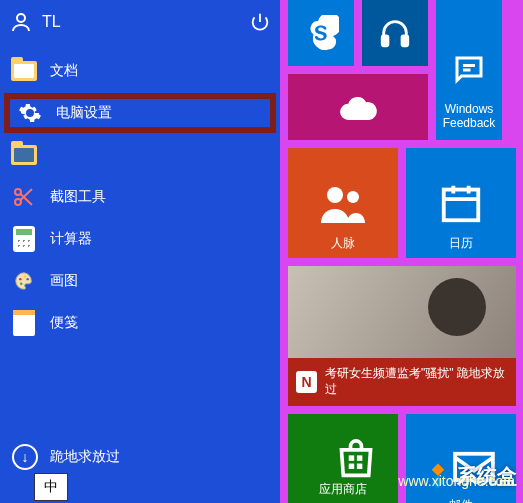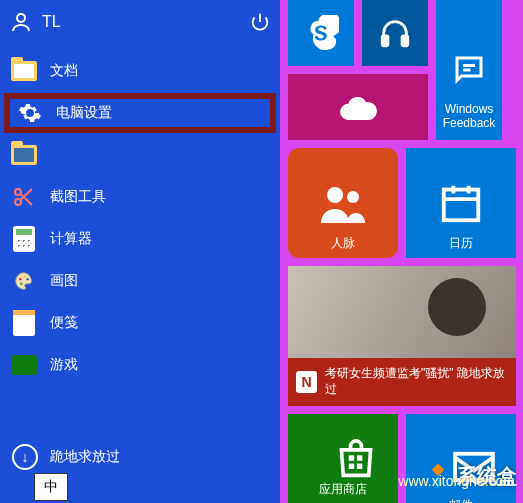--- a/index.html
+++ b/index.html
@@ -71,21 +71,21 @@
     align-items:center; justify-content:center; font-size:12px;
     position:relative;
   }
   .tile .label { position:absolute; bottom:6px; left:0; right:0; text-align:center; font-size:12px;}
   .small { width:66px; height:66px;}
   .med { width:110px; height:110px;}
   .bg-blue{ background:#0078d7;}
   .bg-darkblue{ background:#00589c;}
   .bg-green{ background:#107c10;}
   .bg-magenta{ background:#b61573;}
-  .bg-orange{ background:#d84b1d;border-radius:11px;}
+  .bg-orange{ background:#d84b1d;}
   .news-tile{ width:228px; height:140px; background:#b02418; position:relative; color:#fff;}
   .news-img{ position:absolute; top:0; left:0; right:0; height:92px; background:linear-gradient(120deg,#c8bfb5,#8d837a);}
   .news-img:after{content:""; position:absolute; right:30px; top:12px; width:58px; height:58px; background:#3b342e; border-radius:50%;}
   .news-bar{ position:absolute; bottom:0; left:0; right:0; height:48px; background:#b02418; display:flex; align-items:center; gap:8px; padding:0 8px; font-size:12px;}
   .news-ico{ width:22px; height:22px; background:#fff; color:#b02418; font-weight:bold; display:flex; align-items:center; justify-content:center; font-size:14px; border-radius:3px;}
   .row-partial .tile{ overflow:hidden;padding-left:26px;}
   .watermark{
     position:absolute; right:6px; bottom:12px; color:#fff;
     font-size:20px; font-weight:bold; display:flex; align-items:center; gap:4px;
     text-shadow:0 0 4px rgba(0,0,0,0.5);
@@ -167,26 +167,20 @@
             </svg>
         </span>
         <span>画图</span>
       </div>
       <div class="item">
         <span class="icon-box">
             <span class="note"></span>
           </span>
         <span>便笺</span>
       </div>
-      <div class="item">
-        <span class="icon-box">
-            <span class="game"></span>
-          </span>
-        <span>游戏</span>
-      </div>
     </div>
 
     <div class="all-apps">
       <span class="arrow-circle">↓</span>
       <span>跪地求放过</span>
     </div>
 
     <div class="ime-box">
       <span>中</span>
     </div>

